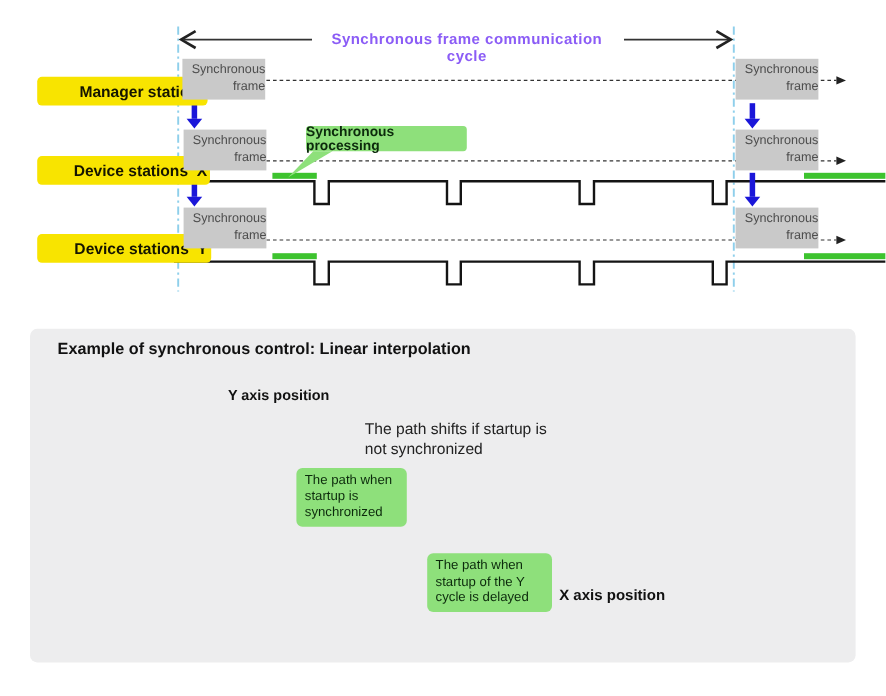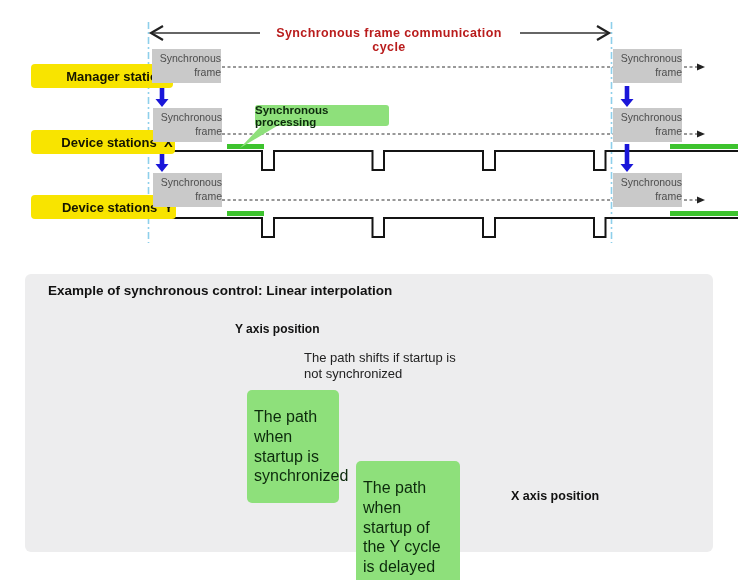--- a/index.html
+++ b/index.html
@@ -33,35 +33,35 @@
     display:flex;align-items:center;justify-content:center;white-space:pre;
     color:#151500;z-index:3;padding-left:28px;
   }
   .frame-box{
     background:var(--graybox);color:var(--graytext);font-size:10.5px;line-height:1.3;
     display:flex;flex-direction:column;align-items:flex-end;justify-content:center;
     text-align:center;z-index:3;
   }
   .cycle-label{
     font-size:12.5px;font-weight:600;letter-spacing:.4px;text-align:center;
-    color:#b91c1c;z-index:3;background:#fff;
+    color:#8b5cf6;z-index:3;background:#fff;
   }
   .proc-callout{
     background:var(--greenbox);border-radius:3px;font-size:11.5px;font-weight:600;
     display:flex;align-items:center;justify-content:center;color:#0c2a0c;z-index:3;
   }
   .panel{
     background:var(--panel);border-radius:6px;z-index:1;
   }
   .panel-title{font-size:13.5px;font-weight:bold;color:#111;z-index:3;}
-  .axis-label{font-weight:bold;font-size:12px;color:#111;z-index:3;margin-left:45px;}
+  .axis-label{font-weight:bold;font-size:12px;color:#111;z-index:3;}
   .note-text{font-size:13px;line-height:1.2;color:#222;z-index:3;}
   .graph-callout{
-    background:var(--greenbox);border-radius:5px;font-size:16px;line-height:1.24;
-    padding:17px 7px;color:#0c2a0c;z-index:3;
+    background:var(--greenbox);border-radius:5px;font-size:11px;line-height:1.24;
+    padding:4px 7px;color:#0c2a0c;z-index:3;
   }
 </style>
 </head>
 <body>
 
 <svg width="738" height="580" viewBox="0 0 738 580">
 
   <g>
     <line class="cyan" x1="148.5" y1="22" x2="148.5" y2="243"></line>
     <line class="cyan" x1="611.5" y1="22" x2="611.5" y2="243"></line>

